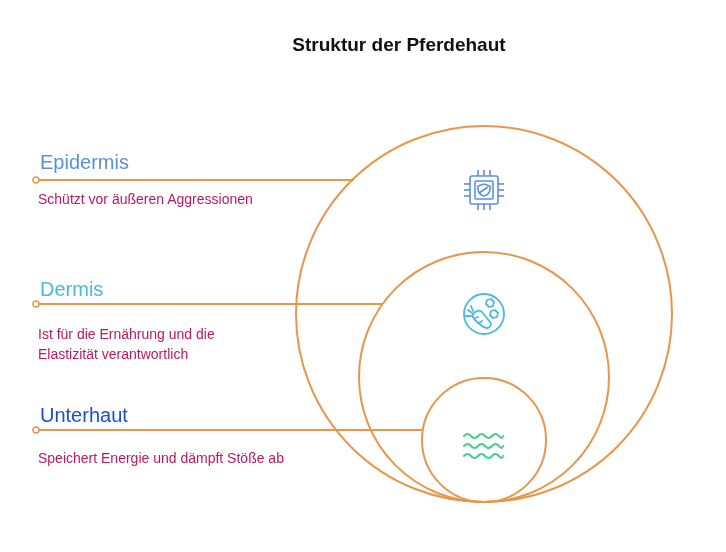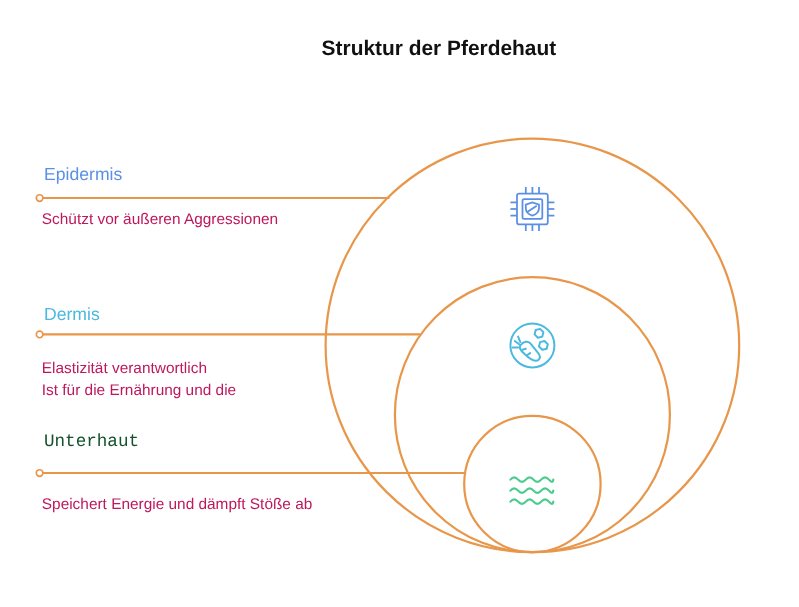--- a/index.html
+++ b/index.html
@@ -1,20 +1,20 @@
 <!DOCTYPE html>
 <html><head>
 <meta charset="utf-8">
 <style>
   html, body { margin: 0; padding: 0; background: #ffffff; }
   body { width: 726px; height: 552px; position: relative; overflow: hidden;
          font-family: "Liberation Sans", "DejaVu Sans", sans-serif; }
   .title { position: absolute; left: 0; top: 34px; width: 726px; text-align: center;
            font-size: 19px; font-weight: bold; color: #111111; padding-left: 36px; }
-  .layer-label { position: absolute; left: 40px; font-size: 16px; }
+  .layer-label { position: absolute; left: 40px; font-size: 20px; }
   .layer-desc { position: absolute; left: 38px; font-size: 14px; color: #be185d; line-height: 20px; }
   svg.diagram { position: absolute; left: 0; top: 0; }
 </style>
 </head>
 <body>
 
 <div class="title">Struktur der Pferdehaut</div>
 
 <svg class="diagram" width="726" height="552" viewBox="0 0 726 552">
 
@@ -68,18 +68,18 @@
     <path d="M464 446 q3.5 -4 7 0 t7 0 t7 0 t7 0 t7 0 t4 0"></path>
     <path d="M464 456 q3.5 -4 7 0 t7 0 t7 0 t7 0 t7 0 t4 0"></path>
   </g>
 </svg>
 
 <div class="layer-label" style="top:151px; color:#5A8FE6;">Epidermis</div>
 <div class="layer-desc" style="top:189px;">Schützt vor äußeren Aggressionen</div>
 
 <div class="layer-label" style="top:278px; color:#4BB8E0;text-align:center;">Dermis</div>
 <div class="layer-desc" style="top:324px;">
+  <div>Ist für die Ernährung und die</div>
   <div>Elastizität verantwortlich</div>
-  <div>Ist für die Ernährung und die</div>
 </div>
 
-<div class="layer-label" style="top:392px; color:#14532d;font-family:Liberation Mono, monospace;">Unterhaut</div>
+<div class="layer-label" style="top:404px; color:#1d4ed8;">Unterhaut</div>
 <div class="layer-desc" style="top:448px;text-align:center;">Speichert Energie und dämpft Stöße ab</div>
 
 </body></html>

